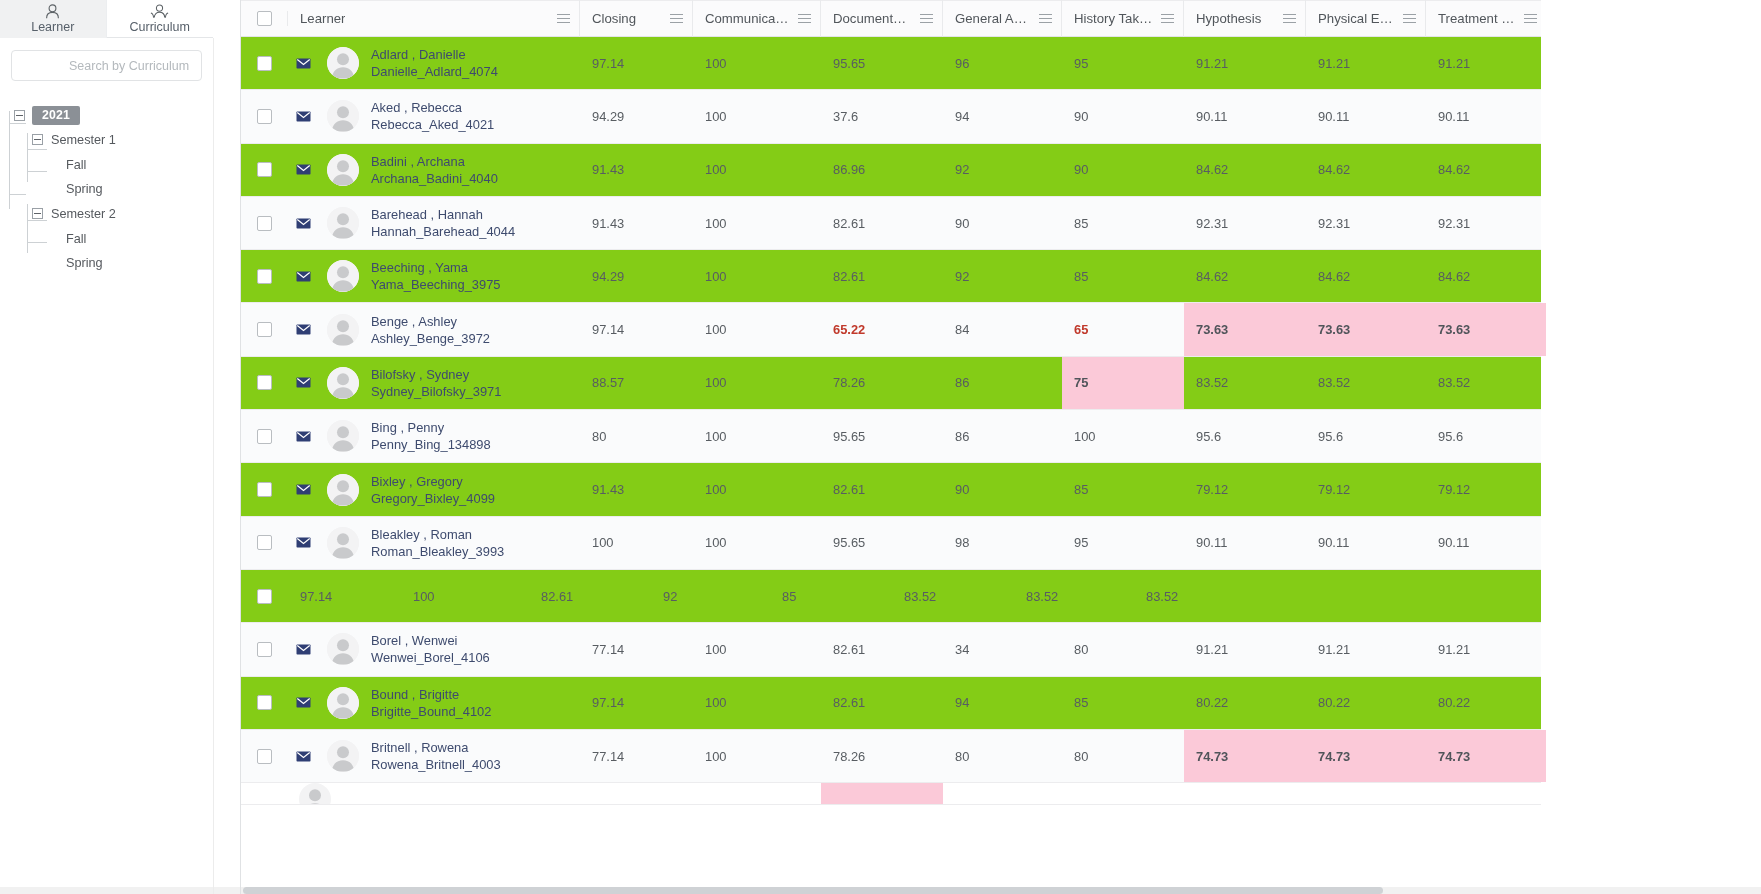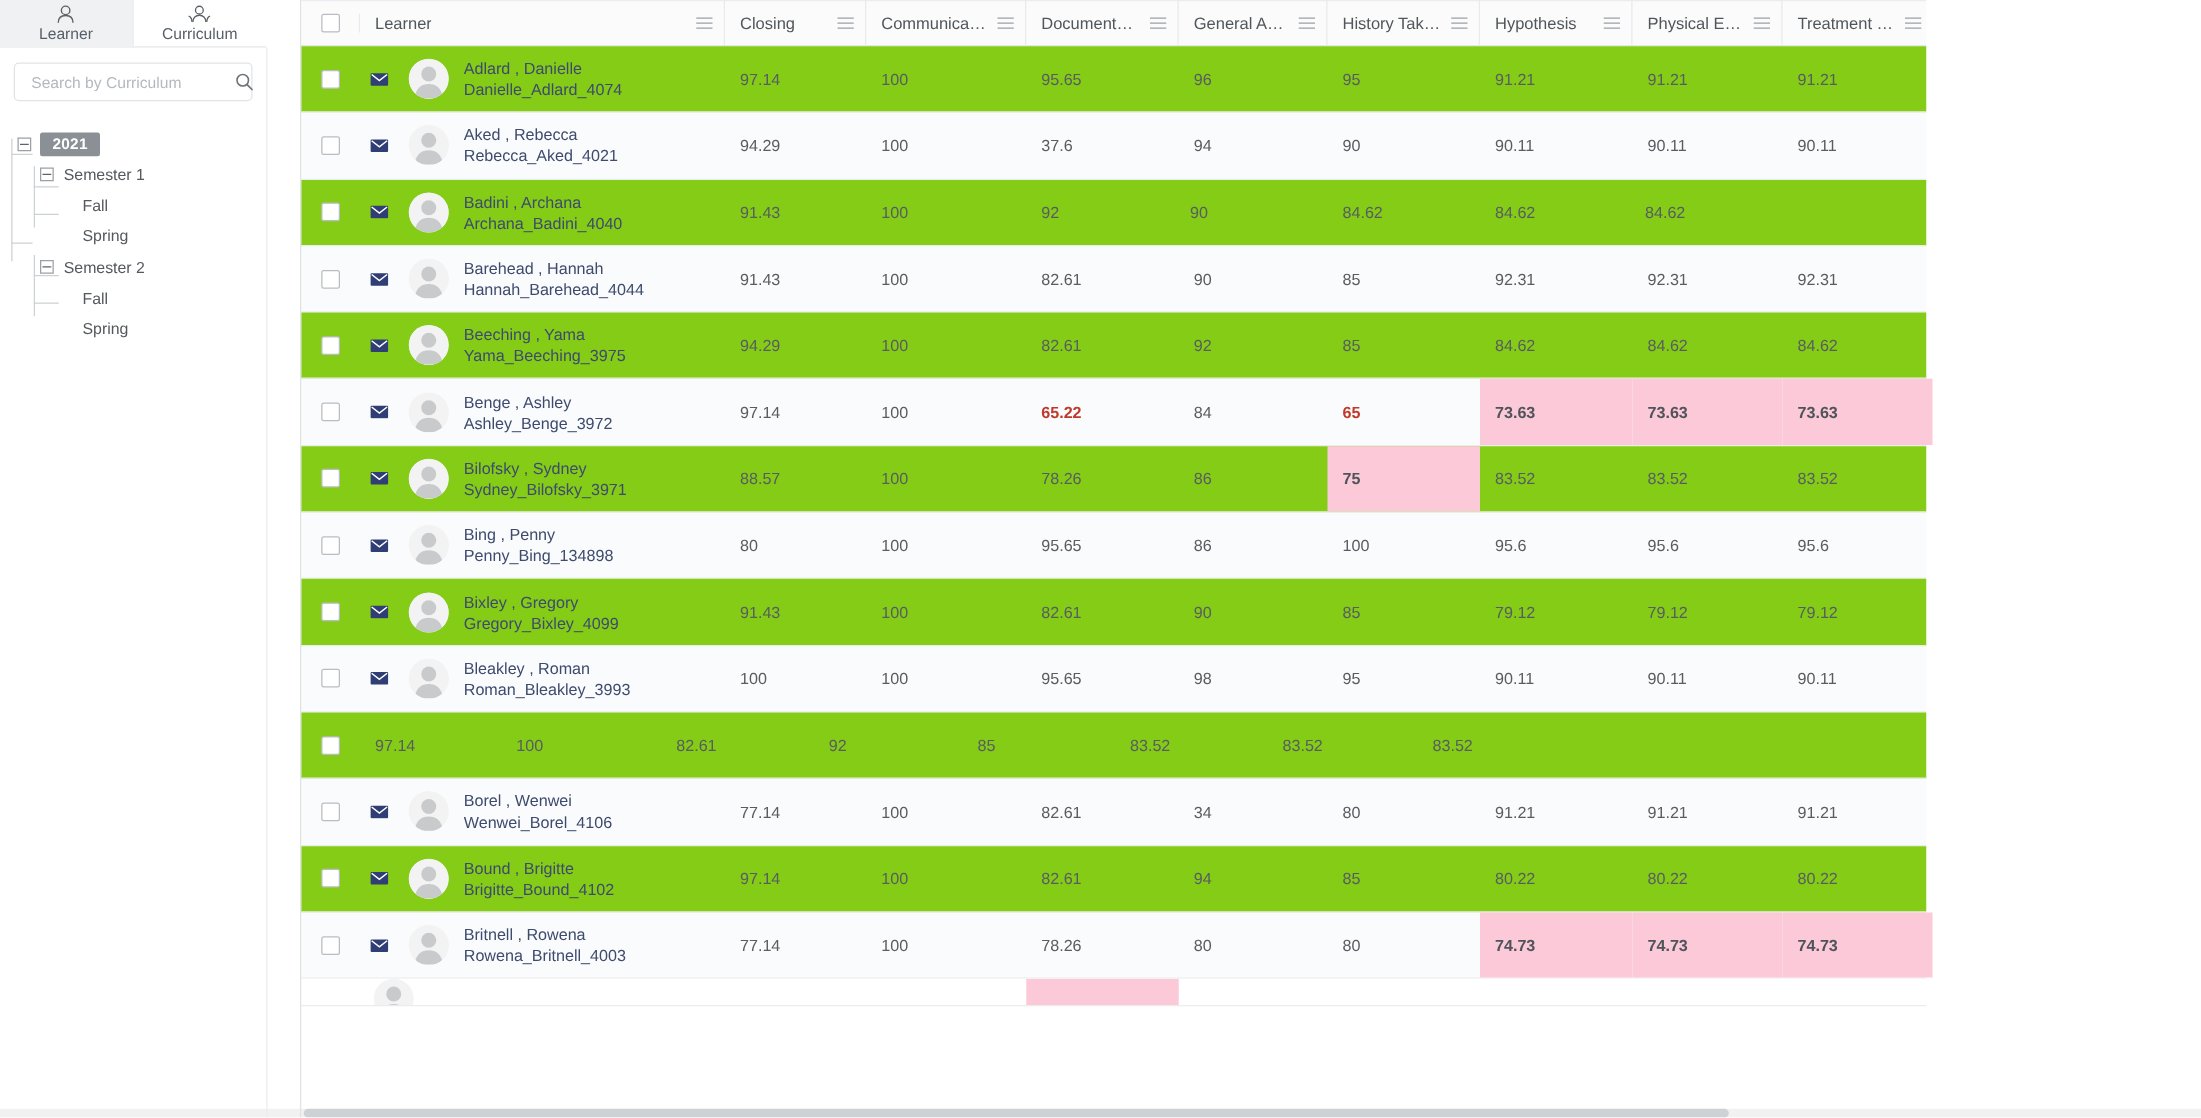--- a/index.html
+++ b/index.html
@@ -56,20 +56,21 @@
     background: #fff;
   }
   .search-box input {
     flex: 1;
     border: none;
     outline: none;
     font-family: "Liberation Sans", sans-serif;
     font-size: 12.5px;
     color: #ef4444;
     background: transparent;
+    margin-left: 44px;
   }
   .search-box input::placeholder { color: #b4b9bd; }
   .search-icon { flex: 0 0 auto; color: #6d7579; display:flex; }
 
   
   .tree { padding: 22px 0 0 10px; font-size: 12.7px; color: #4d5257; position: relative; }
   .tnode { position: relative; height: 22px; display: flex; align-items: center; }
   .tbox {
     width: 11px; height: 11px;
     border: 1px solid #9aa0a6;
@@ -562,20 +563,23 @@
                 <span class="lname">Badini , Archana</span>
                 <span class="lid">Archana_Badini_4040</span>
               </span>
             </div>
             <div class="cell" style="flex: 0 0 113px;">
               <span class="ctext">91.43</span>
             </div>
             <div class="cell" style="flex: 0 0 128px;">
               <span class="ctext">100</span>
             </div>
+            <div class="cell" style="flex: 0 0 122px;">
+              <span class="ctext">86.96</span>
+            </div>
             <div class="cell" style="flex: 0 0 119px;">
               <span class="ctext">92</span>
             </div>
             <div class="cell" style="flex: 0 0 122px;">
               <span class="ctext">90</span>
             </div>
             <div class="cell" style="flex: 0 0 122px;">
               <span class="ctext">84.62</span>
             </div>
             <div class="cell" style="flex: 0 0 120px;">

